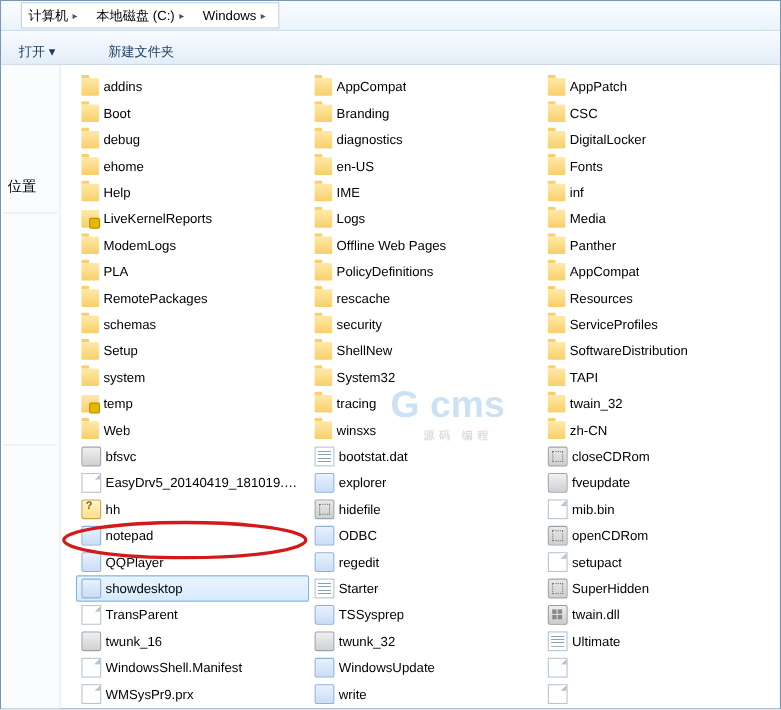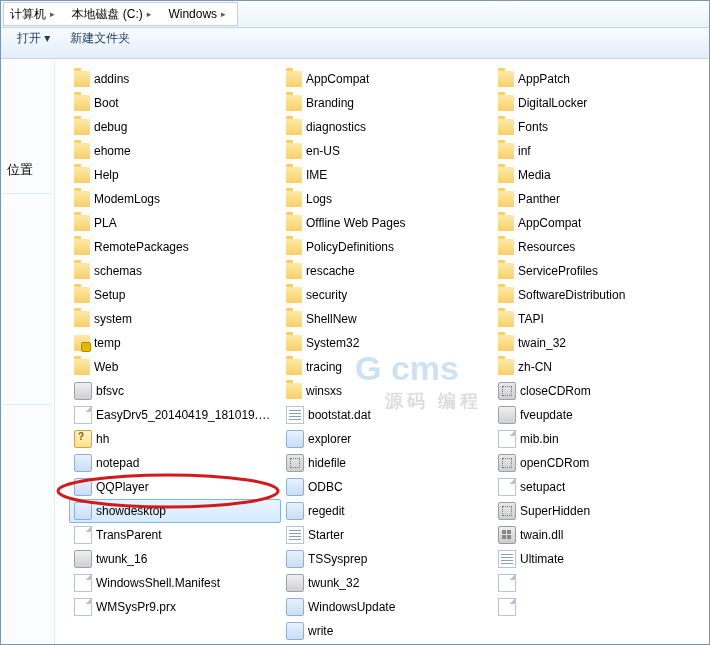--- a/index.html
+++ b/index.html
@@ -1,21 +1,21 @@
 <!DOCTYPE html>
 <html><head>
 <meta charset="utf-8">
 <style>
 html,body{margin:0;padding:0;font-family:"Microsoft YaHei","Segoe UI",Tahoma,sans-serif;font-size:12px;color:#000;background:#fff;width:710px;height:645px;overflow:hidden;position:relative}
 .window{border:1px solid #7a96b0;width:708px;height:643px;position:relative;background:#fff}
 .addr{height:26px;background:linear-gradient(#fafdff,#eaf3fb);border-bottom:1px solid #c8d6e4;display:flex;align-items:center;position:relative}
-.crumb{display:flex;align-items:center;height:22px;margin-left:2px;border:1px solid #bcd1e6;background:#fff;flex:0 0 auto}
+.crumb{display:flex;align-items:center;height:22px;margin-left:18px;border:1px solid #bcd1e6;background:#fff;flex:0 0 auto}
 .seg{padding:0 6px;height:22px;display:flex;align-items:center;border-right:1px solid transparent}
 .tri{font-size:9px;color:#555;padding:0 4px}
-.toolbar{height:30px;background:linear-gradient(#f7fbff,#e4eef8);border-bottom:1px solid #c8d6e4;display:flex;align-items:flex-start;padding-left:10px;gap:8px;color:#1a3b5d}
+.toolbar{height:30px;background:linear-gradient(#f7fbff,#e4eef8);border-bottom:1px solid #c8d6e4;display:flex;align-items:flex-end;padding-left:10px;gap:36px;color:#1a3b5d}
 .tb-btn{padding:2px 6px}
 .body{display:flex;height:585px}
 .nav{width:54px;border-right:1px solid #e2e9f1;background:#fafcfe;box-sizing:border-box;padding-top:8px}
 .nav-item{padding:4px 6px;font-size:13px;white-space:nowrap;overflow:hidden}
 .nav-sep{height:1px;background:#e2e9f1;margin:10px 2px}
 .content{flex:1;padding:8px 0 0 14px;position:relative}
 .cols{display:flex;gap:0}
 .col{width:212px}
 .col:last-child{width:180px}
 .item{display:flex;align-items:center;height:22px;padding:0 4px;white-space:nowrap;overflow:hidden;text-overflow:ellipsis;max-width:210px;border:1px solid transparent;border-radius:2px}
@@ -39,21 +39,21 @@
 .ini{background:#fff;border:1px solid #b8c4d0;position:relative}
 .ini:after{content:"";position:absolute;inset:3px 2px;background:repeating-linear-gradient(#8aa0b5 0 1px,transparent 1px 3px)}
 .dll{background:linear-gradient(#eee,#ccc);border:1px solid #999;border-radius:2px;position:relative}
 .dll:after{content:"";position:absolute;left:3px;top:3px;width:4px;height:4px;background:#888;box-shadow:5px 0 #888,0 5px #888,5px 5px #888}
 
 .anno{position:absolute;pointer-events:none}
 .anno svg{overflow:visible}
 
 .wm{position:absolute;opacity:.25;pointer-events:none;font-weight:bold}
 .wm1{left:300px;top:290px;font-size:34px;color:#3a8ac9}
-.wm2{left:330px;top:330px;font-size:18px;color:#7a7a7a;letter-spacing:4px}
+.wm2{left:330px;top:330px;font-size:10px;color:#7a7a7a;letter-spacing:4px}
 .wm3{right:12px;bottom:10px;opacity:.55}
 .wm3 svg{display:block}
 </style>
 </head>
 <body>
 
 <div class="window">
 
   <div class="addr">
     <div class="crumb">
@@ -103,20 +103,24 @@
             </div>
             <div class="item">
               <span class="ic folder"></span>
               <span class="label">ehome</span>
             </div>
             <div class="item">
               <span class="ic folder"></span>
               <span class="label">Help</span>
             </div>
             <div class="item">
+              <span class="ic folder-lock"></span>
+              <span class="label">LiveKernelReports</span>
+            </div>
+            <div class="item">
               <span class="ic folder"></span>
               <span class="label">ModemLogs</span>
             </div>
             <div class="item">
               <span class="ic folder"></span>
               <span class="label">PLA</span>
             </div>
             <div class="item">
               <span class="ic folder"></span>
               <span class="label">RemotePackages</span>
@@ -277,20 +281,24 @@
             </div>
             <div class="item">
               <span class="ic app"></span>
               <span class="label">write</span>
             </div>
           </div>
           <div class="col">
             <div class="item">
               <span class="ic folder"></span>
               <span class="label">AppPatch</span>
+            </div>
+            <div class="item">
+              <span class="ic folder"></span>
+              <span class="label">CSC</span>
             </div>
             <div class="item">
               <span class="ic folder"></span>
               <span class="label">DigitalLocker</span>
             </div>
             <div class="item">
               <span class="ic folder"></span>
               <span class="label">Fonts</span>
             </div>
             <div class="item">

